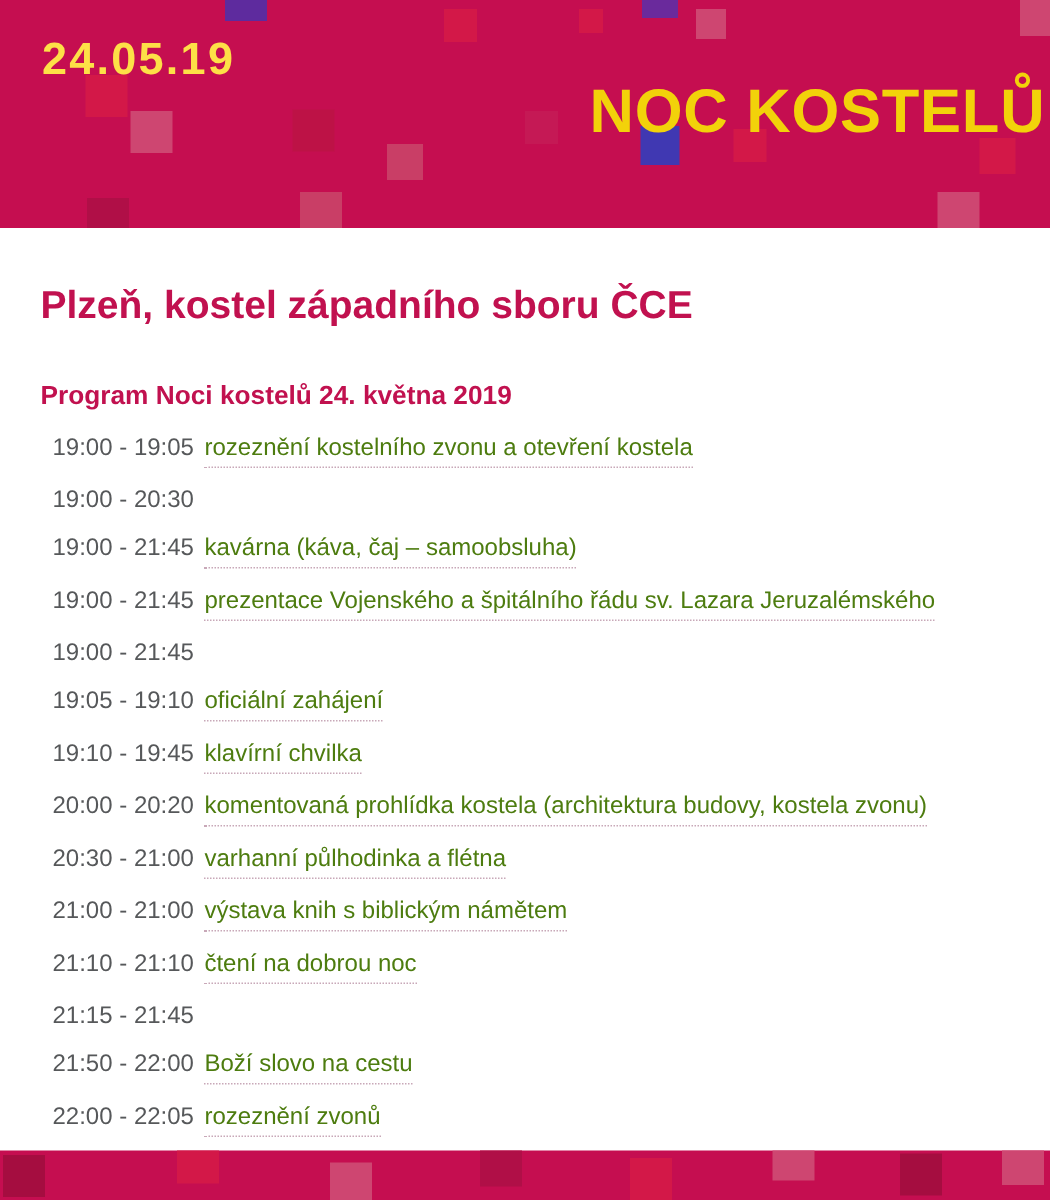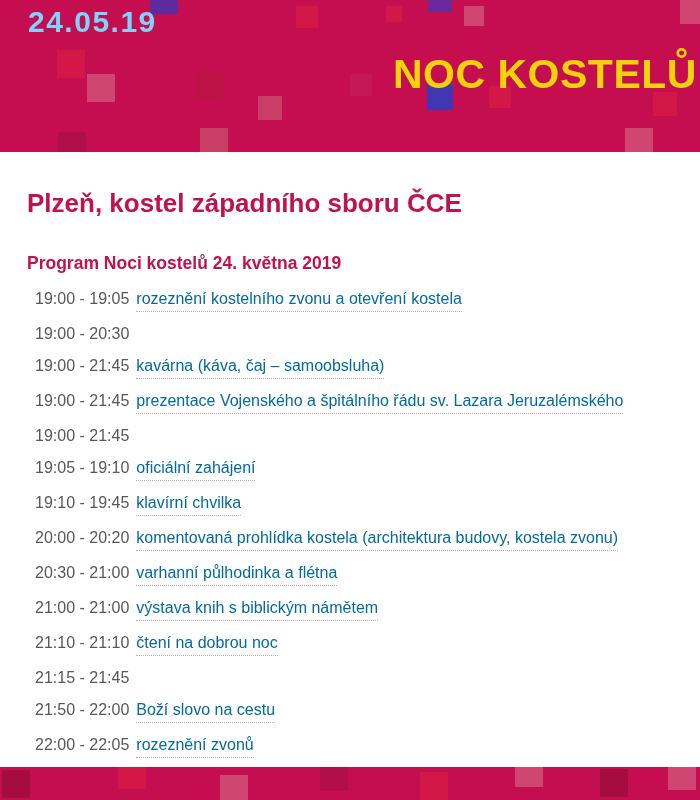--- a/index.html
+++ b/index.html
@@ -6,23 +6,23 @@
   body{
     width:700px;height:800px;overflow:hidden;position:relative;
     background:#ffffff;
     font-family:"Liberation Sans", sans-serif;
   }
   .masthead{
     position:relative;height:152px;background:#C50E50;overflow:hidden;
   }
   .sq{position:absolute;width:28px;height:28px;}
   .date{
-    position:absolute;left:28px;top:5px;
+    position:absolute;left:28px;top:23px;
     font-size:30px;font-weight:bold;letter-spacing:1.5px;
-    color:#7dd3fc;
+    color:#fde047;
   }
   .brand{
     position:absolute;left:393px;top:51px;
     font-size:41px;font-weight:bold;letter-spacing:0.5px;
     color:#F2D20A;white-space:nowrap;
   }
   main{padding:0 27px;}
   .page-title{
     margin:36px 0 0 0;
     font-size:26px;line-height:30px;font-weight:bold;
@@ -34,21 +34,21 @@
     color:#C1114F;
   }
   .program-list{padding-left:8px;}
   .row{
     display:flex;align-items:baseline;gap:7px;
     margin-bottom:12px;
     font-size:16px;line-height:20px;
   }
   .time{color:#56585A;white-space:nowrap;}
   .link{
-    color:#0369a1;text-decoration:none;
+    color:#4d7c0f;text-decoration:none;
     border-bottom:1px dotted #C8A8B8;
     padding-bottom:2px;
     cursor:pointer;
     text-align:center;
   }
   .footband{
     position:absolute;left:0;top:767px;width:700px;height:33px;
     background:#C50E50;overflow:hidden;
   }
 </style>

